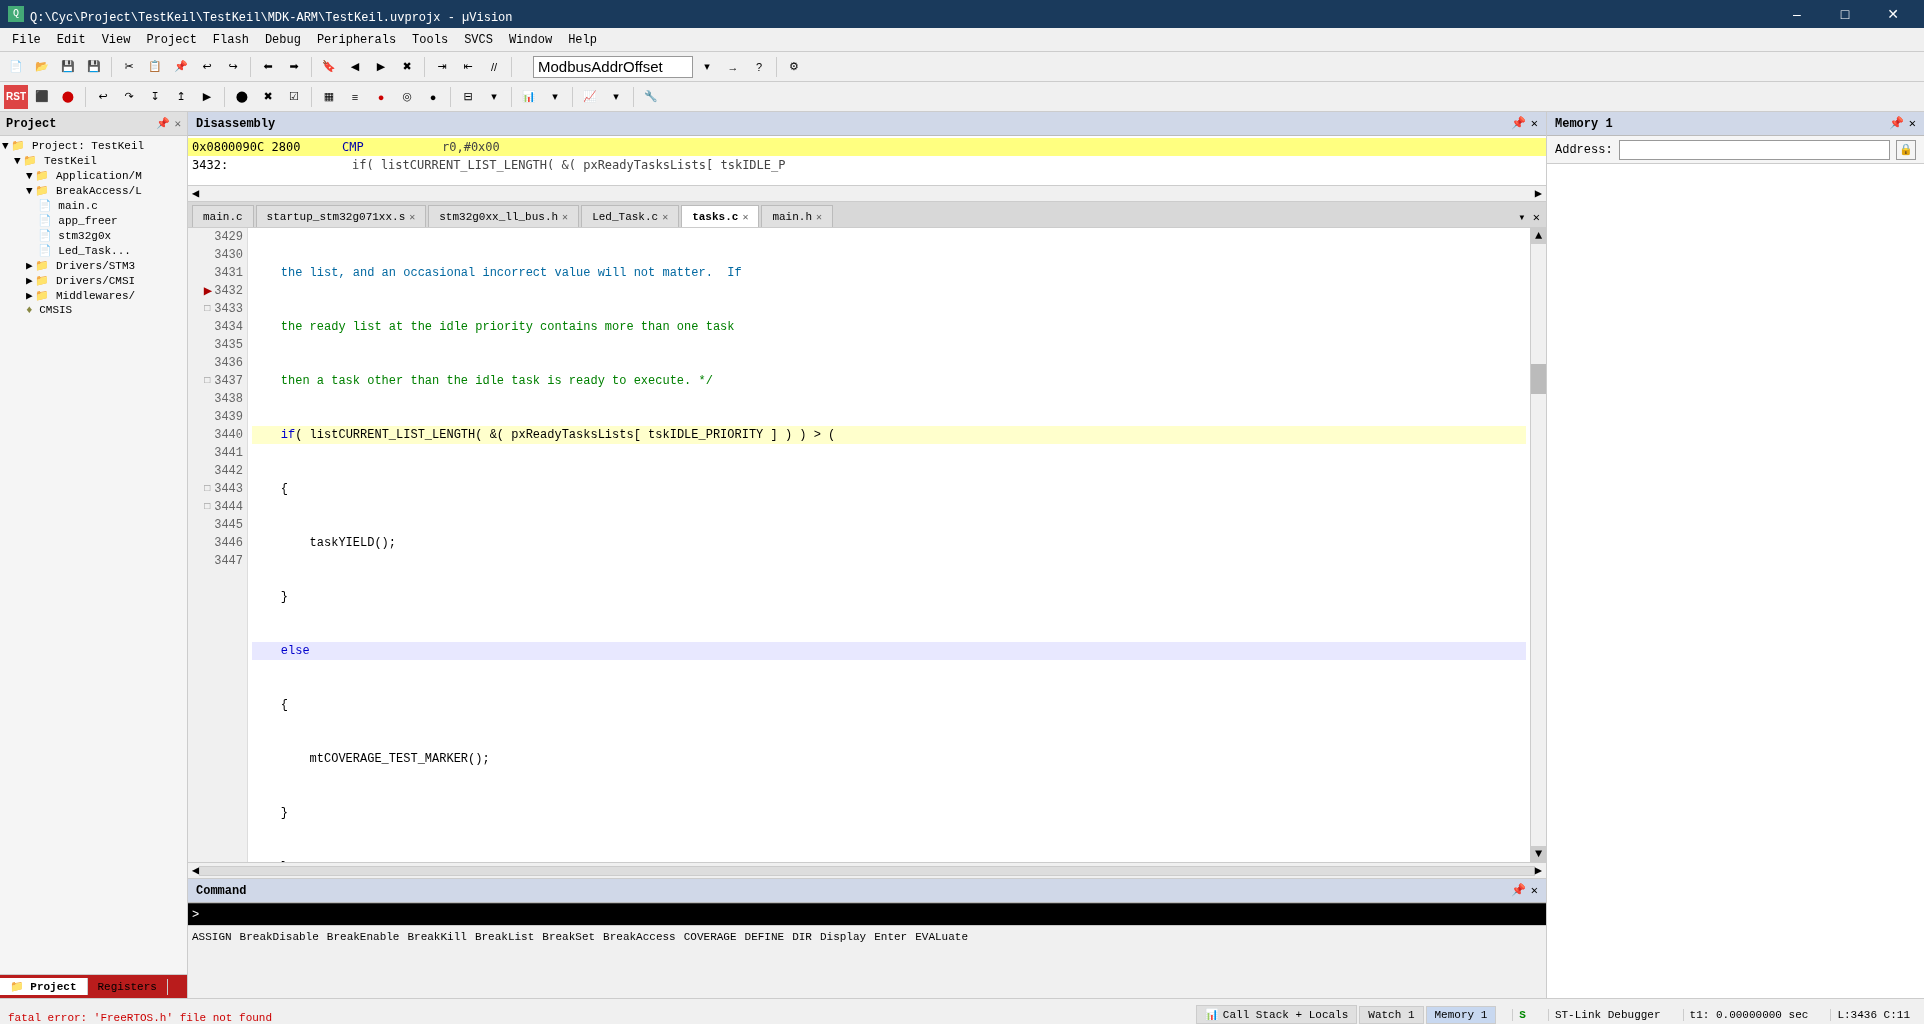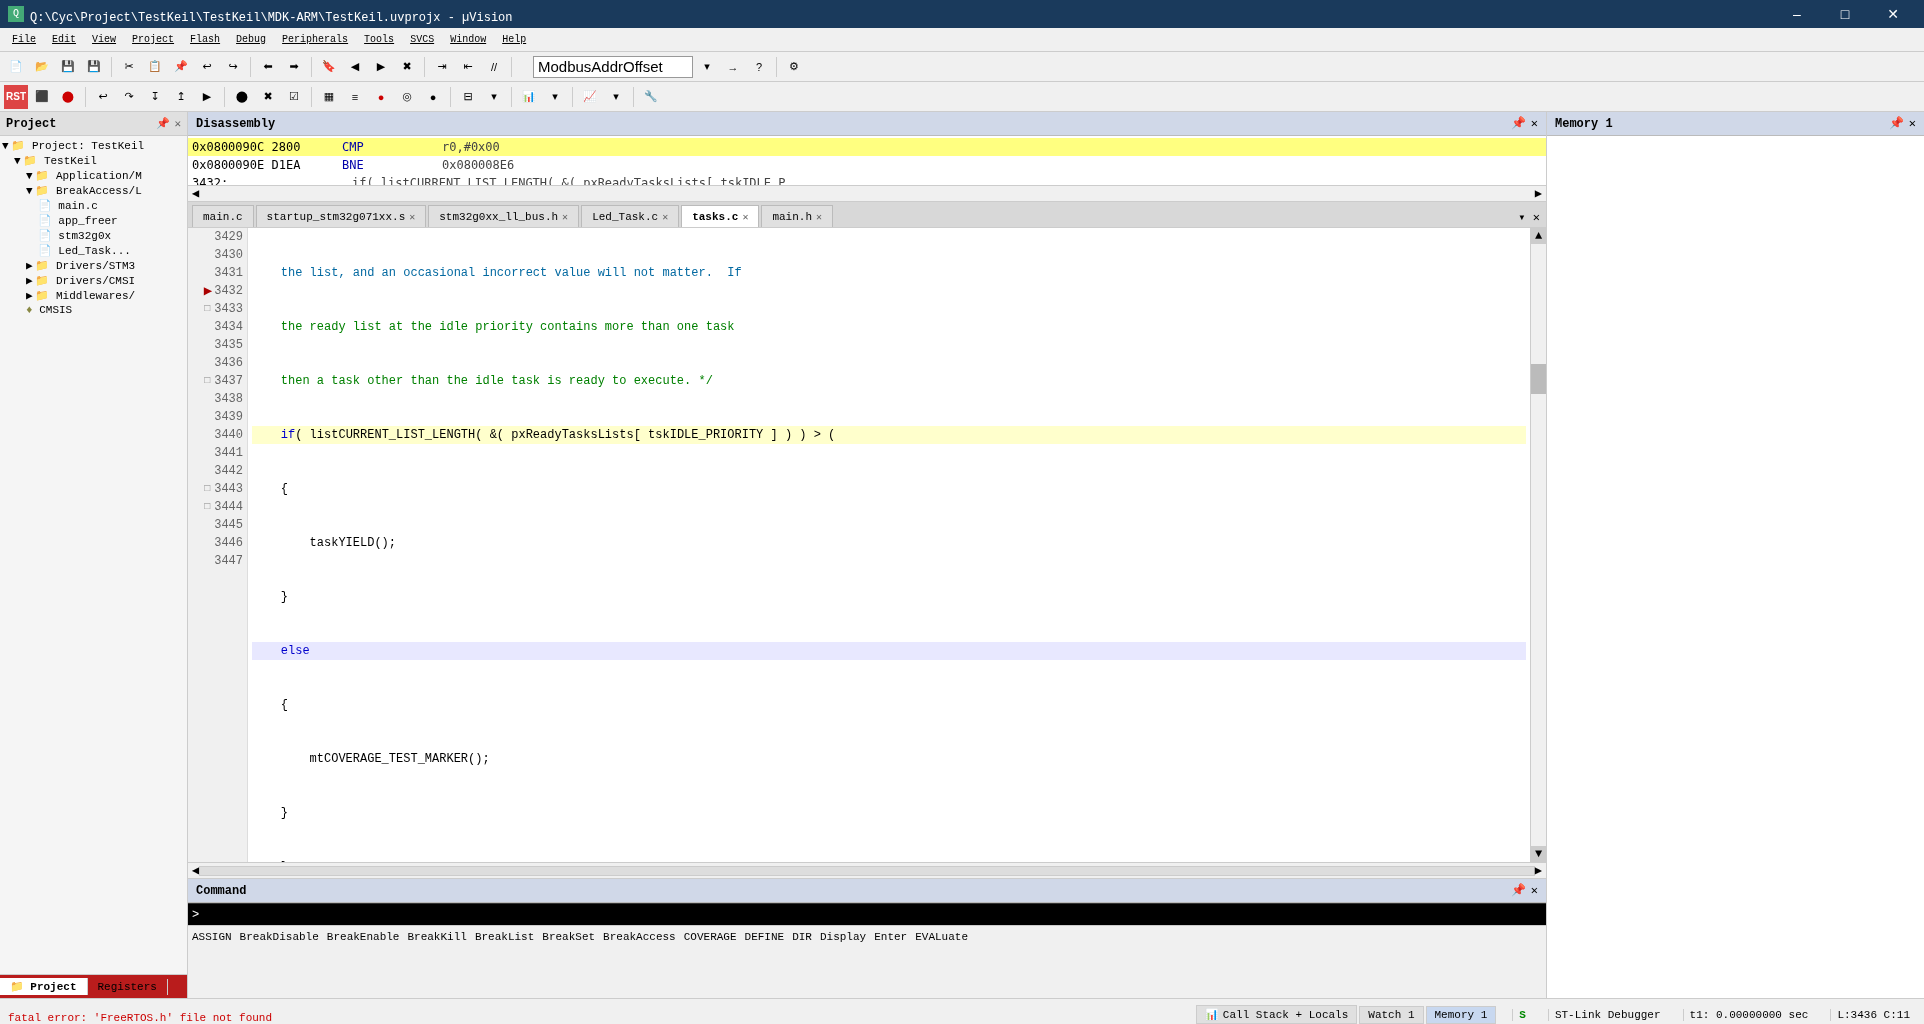--- a/index.html
+++ b/index.html
@@ -53,22 +53,21 @@
       background: #f0f0f0;
       height: 24px;
       display: flex;
       align-items: center;
       border-bottom: 1px solid #ccc;
       padding: 0 4px;
     }
     .menu-item {
       padding: 2px 8px;
       cursor: pointer;
-      font-size: 10px;
-      text-decoration: underline;
+      font-size: 12px;
     }
 
     
     .toolbar {
       background: #f0f0f0;
       height: 30px;
       display: flex;
       align-items: center;
       border-bottom: 1px solid #ccc;
       padding: 2px 4px;
@@ -622,27 +621,20 @@
         <span style="margin-left:auto;" class="pin-btn">📌</span>
         <span class="close-btn">✕</span>
       </div>
       <div class="disasm-content">
         <div class="disasm-row highlight">
           <span class="disasm-addr">0x0800090C 2800</span>
           <span style="width:20px;display:inline-block"></span>
           <span class="disasm-opcode">CMP</span>
           <span style="width:20px;display:inline-block"></span>
           <span class="disasm-operand">r0,#0x00</span>
-        </div>
-        <div class="disasm-row">
-          <span class="disasm-addr">0x0800090E D1EA</span>
-          <span style="width:20px;display:inline-block"></span>
-          <span class="disasm-opcode">BNE</span>
-          <span style="width:20px;display:inline-block"></span>
-          <span class="disasm-operand">0x080008E6</span>
         </div>
         <div class="disasm-row">
           <span class="disasm-addr" style="width:60px;">3432:</span>
           <span style="width:100px;display:inline-block"></span>
           <span class="disasm-operand">if( listCURRENT_LIST_LENGTH( &amp;( pxReadyTasksLists[ tskIDLE_P</span>
         </div>
       </div>
       <div class="disasm-scrollbar">
         <span>◀</span>
         <span>▶</span>
@@ -810,20 +802,25 @@
     </div>
 
   </div>
 
   <div class="right-panel">
     <div class="memory-header">
       <span>Memory 1</span>
       <span style="margin-left:auto;" class="pin-btn">📌</span>
       <span class="close-btn">✕</span>
     </div>
+    <div class="memory-addr-bar">
+      <span>Address:</span>
+      <input class="addr-input" type="text" style="">
+      <button class="tb-btn" style="width:20px;height:20px;border:1px solid #999;">🔒</button>
+    </div>
     <div class="memory-content"></div>
   </div>
 
 </div>
 
 <div class="status-bar">
   <span class="status-left">fatal error: 'FreeRTOS.h' file not found</span>
   <div class="status-right">
     <div class="status-tabs">
       <div class="status-tab">

